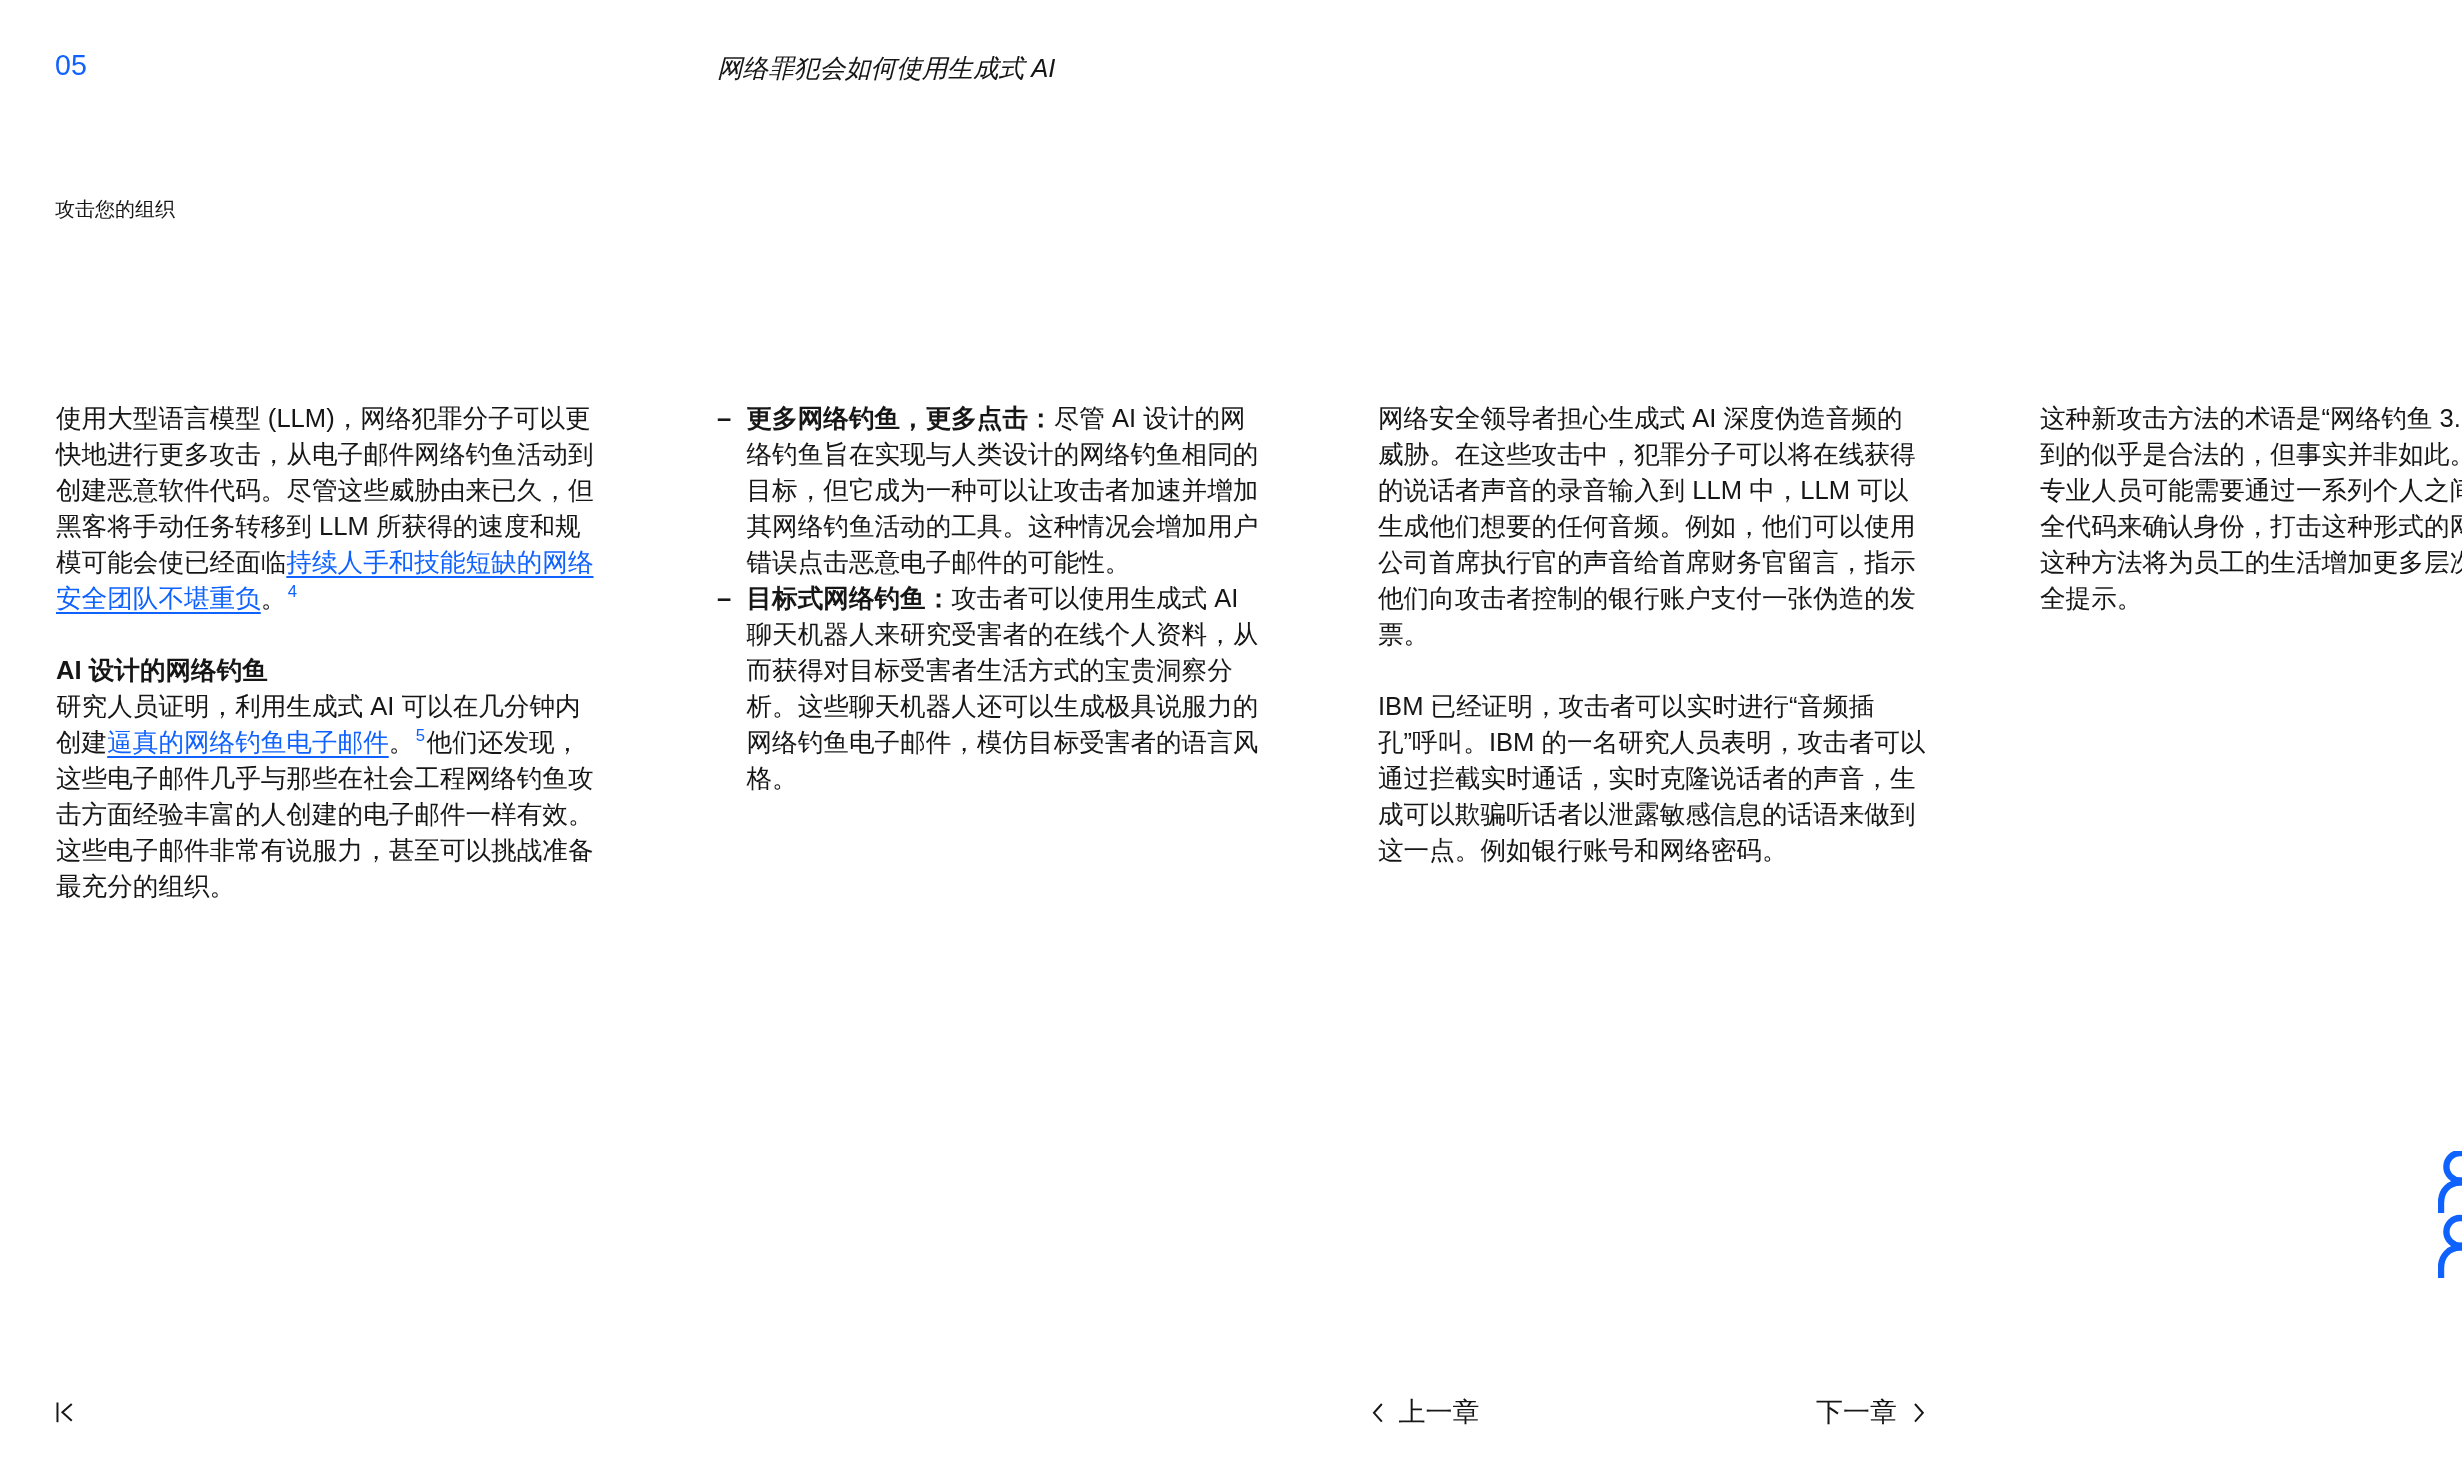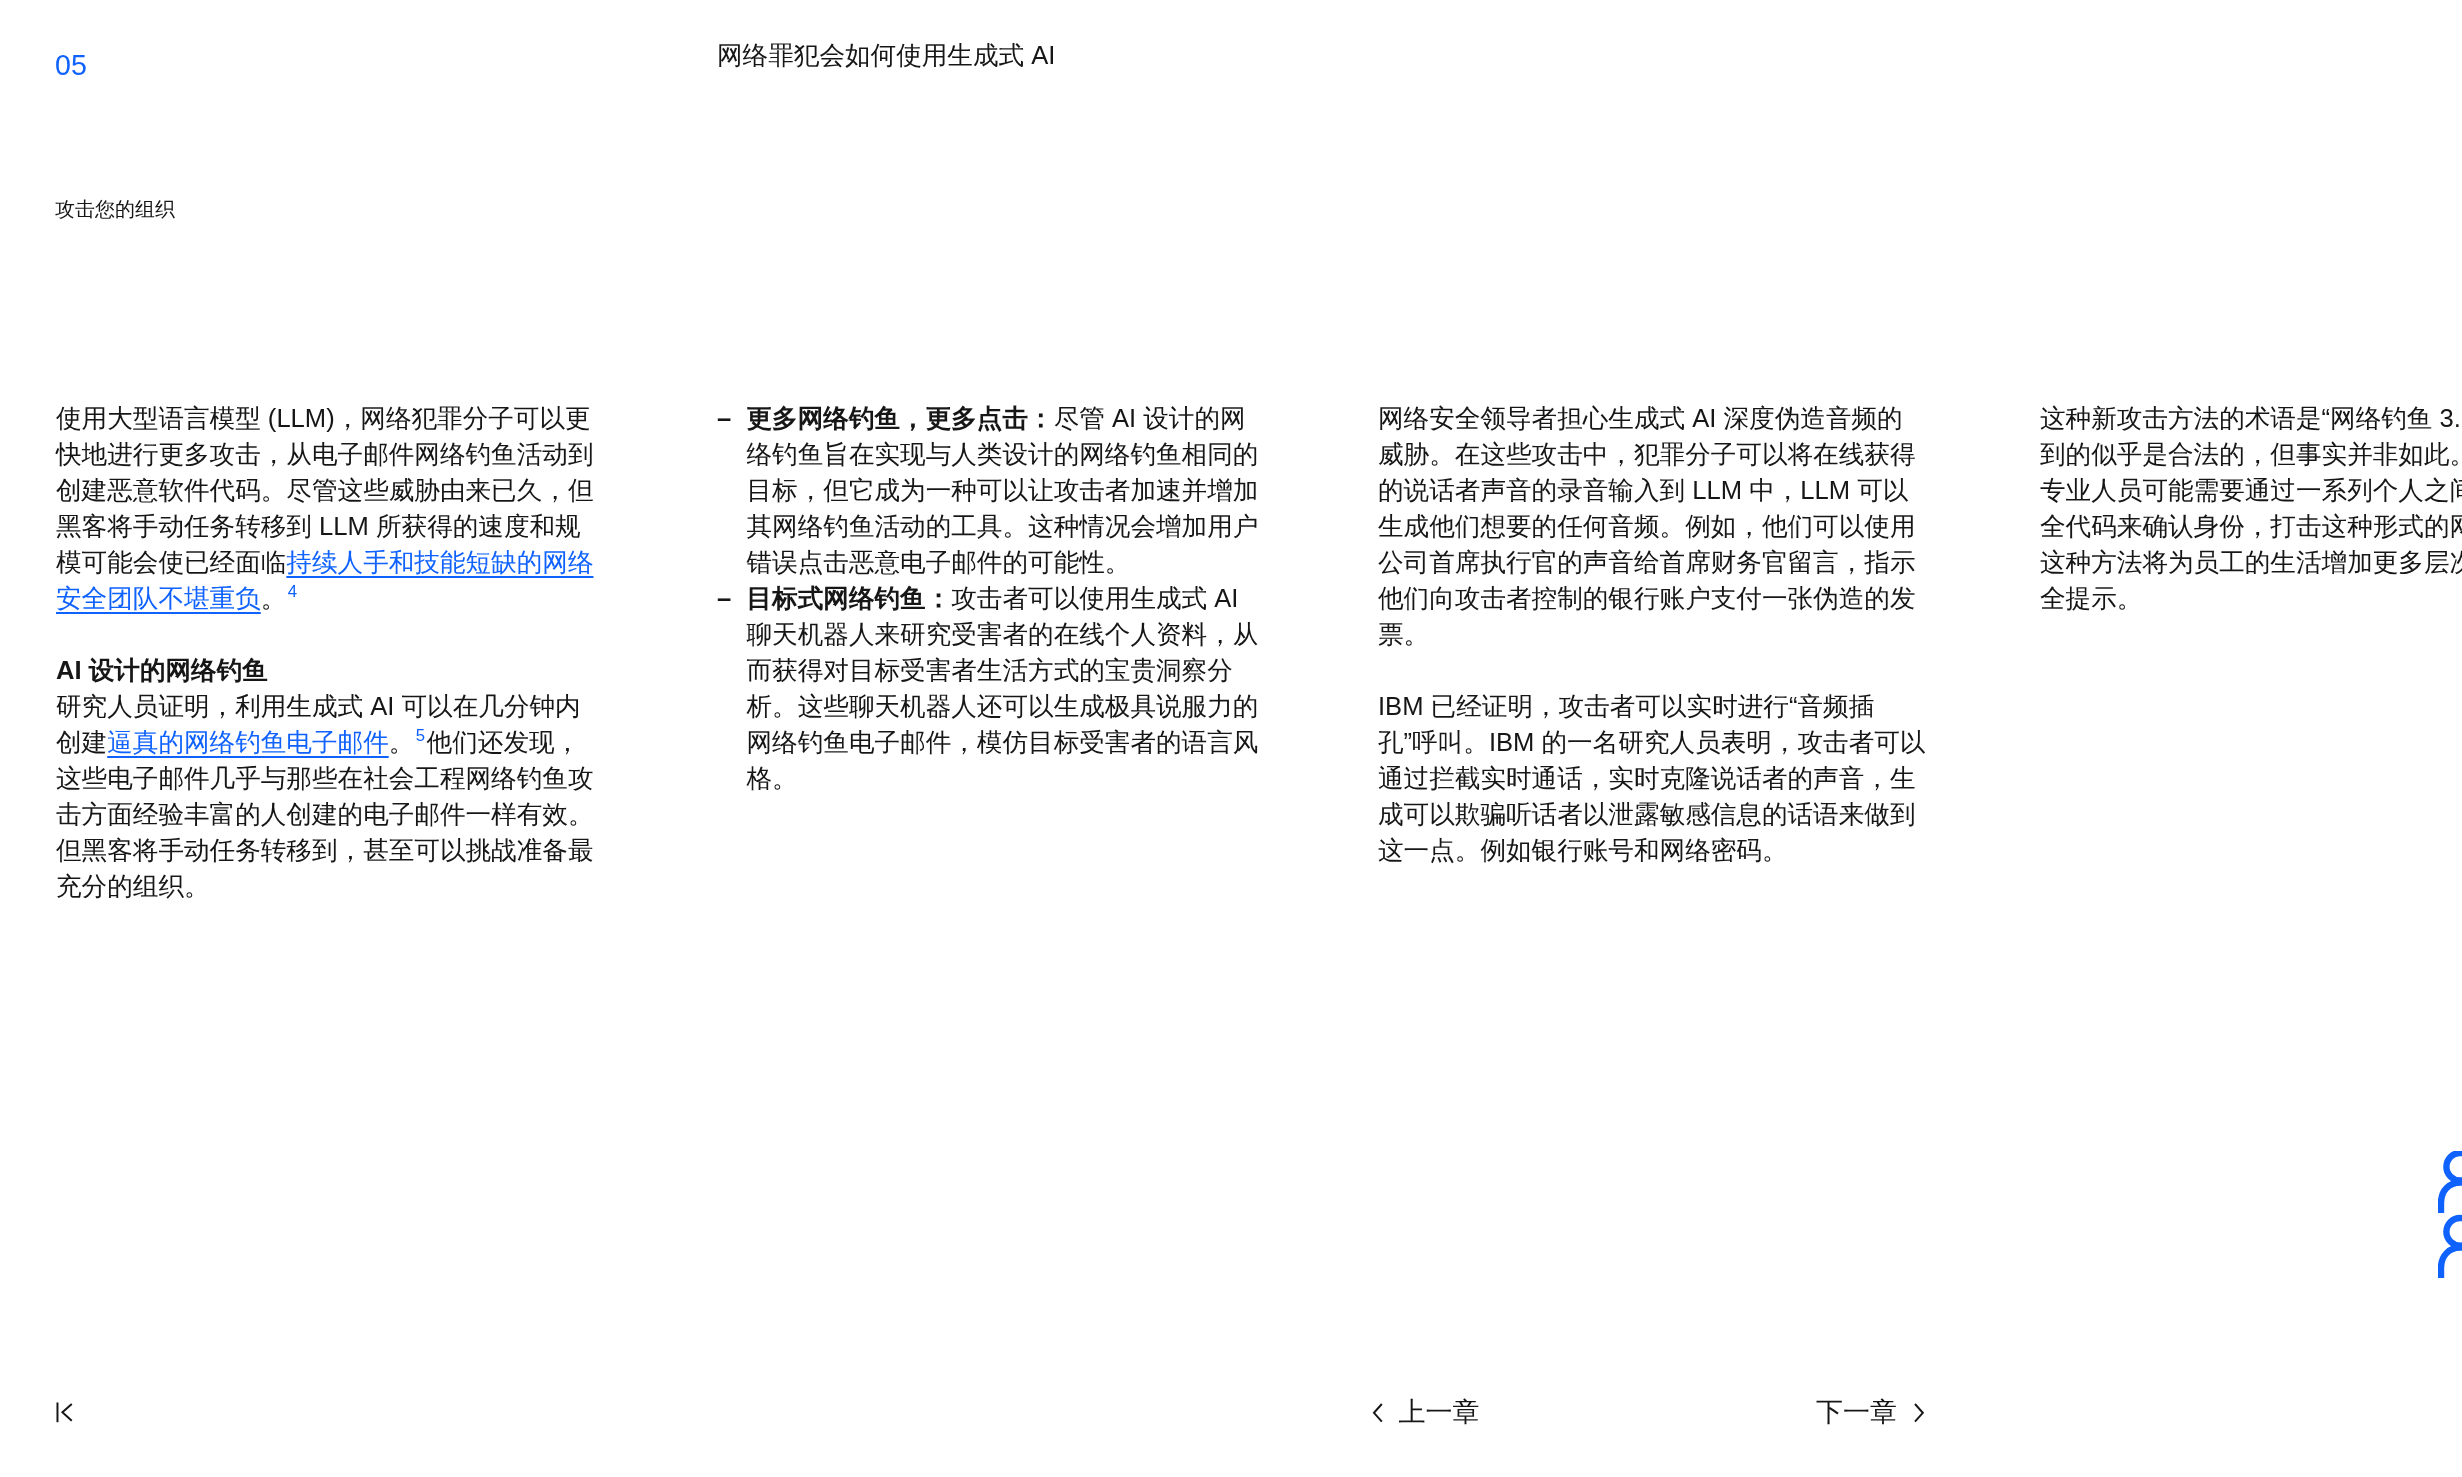--- a/index.html
+++ b/index.html
@@ -11,22 +11,22 @@
     --text:#161616;
     color:var(--text);
     font-family:"Liberation Sans","DejaVu Sans",sans-serif;
     overflow:hidden;
   }
   .section-number{
     position:absolute;left:55px;top:49px;
     font-size:28.6px;line-height:1.15;color:var(--accent);
   }
   .doc-title{
-    position:absolute;left:717px;top:40px;
-    font-size:25.6px;line-height:1.2;color:var(--text);
+    position:absolute;left:717px;top:53px;
+    font-size:25.6px;line-height:1.2;color:var(--text);font-style:italic;
   }
   .section-title{
     position:absolute;left:55px;top:197px;
     font-size:20px;line-height:1.2;color:var(--text);
   }
   .columns{position:absolute;left:0;top:388px;width:2626px;}
   .col{position:absolute;top:0;width:549px;font-size:25.6px;line-height:36px;margin-top:12px;}
   .col1{left:56px}
   .col2{left:717px}
   .col3{left:1378px}
@@ -68,21 +68,21 @@
 <div class="page" style="--accent: #0f62fe; --text: #161616; background: rgb(255, 255, 255);">
 
   <div class="section-number">05</div>
   <div class="doc-title">网络罪犯会如何使用生成式 AI</div>
   <div class="section-title">攻击您的组织</div>
 
   <div class="columns">
       <div class="col col1">
         <div class="blk p"><span>使用大型语言模型 (LLM)，网络犯罪分子可以更快地进行更多攻击，从电子邮件网络钓鱼活动到创建恶意软件代码。尽管这些威胁由来已久，但黑客将手动任务转移到 LLM 所获得的速度和规模可能会使已经面临</span><a class="link">持续人手和技能短缺的网络安全团队不堪重负</a><span>。</span><sup class="supref">4</sup></div>
         <div class="blk h gap"><span class="b">AI 设计的网络钓鱼</span></div>
-        <div class="blk p"><span>研究人员证明，利用生成式 AI 可以在几分钟内创建</span><a class="link">逼真的网络钓鱼电子邮件</a><span>。</span><sup class="supref">5</sup><span>他们还发现，这些电子邮件几乎与那些在社会工程网络钓鱼攻击方面经验丰富的人创建的电子邮件一样有效。但黑客将手动任务转移到，甚至可以挑战准备最充分的组织。</span></div>
+        <div class="blk p"><span>研究人员证明，利用生成式 AI 可以在几分钟内创建</span><a class="link">逼真的网络钓鱼电子邮件</a><span>。</span><sup class="supref">5</sup><span>他们还发现，这些电子邮件几乎与那些在社会工程网络钓鱼攻击方面经验丰富的人创建的电子邮件一样有效。这些电子邮件非常有说服力，甚至可以挑战准备最充分的组织。</span></div>
       </div>
       <div class="col col2">
         <div class="blk li">
           <span class="dash">–</span>
           <span class="litext"><span class="b">更多网络钓鱼，更多点击：</span><span>尽管 AI 设计的网络钓鱼旨在实现与人类设计的网络钓鱼相同的目标，但它成为一种可以让攻击者加速并增加其网络钓鱼活动的工具。这种情况会增加用户错误点击恶意电子邮件的可能性。</span></span>
         </div>
         <div class="blk li">
           <span class="dash">–</span>
           <span class="litext"><span class="b">目标式网络钓鱼：</span><span>攻击者可以使用生成式 AI 聊天机器人来研究受害者的在线个人资料，从而获得对目标受害者生活方式的宝贵洞察分析。这些聊天机器人还可以生成极具说服力的网络钓鱼电子邮件，模仿目标受害者的语言风格。</span></span>
         </div>

